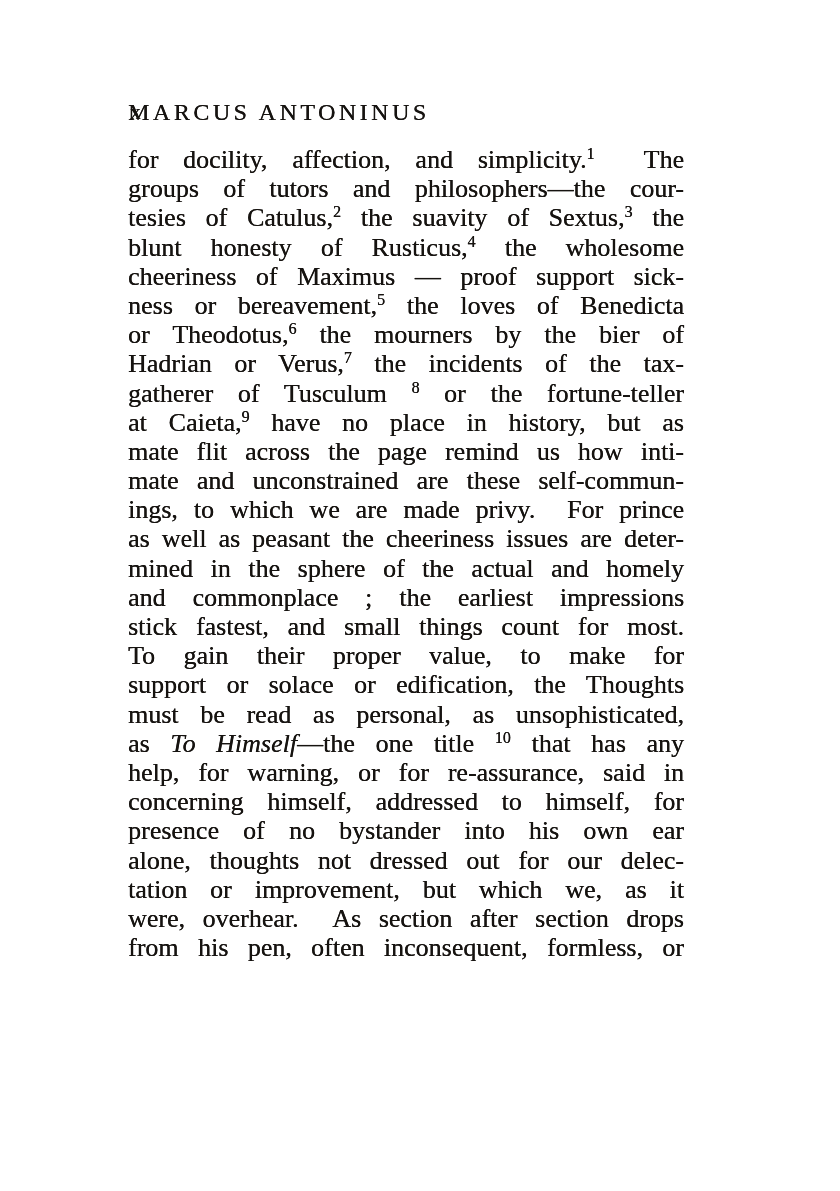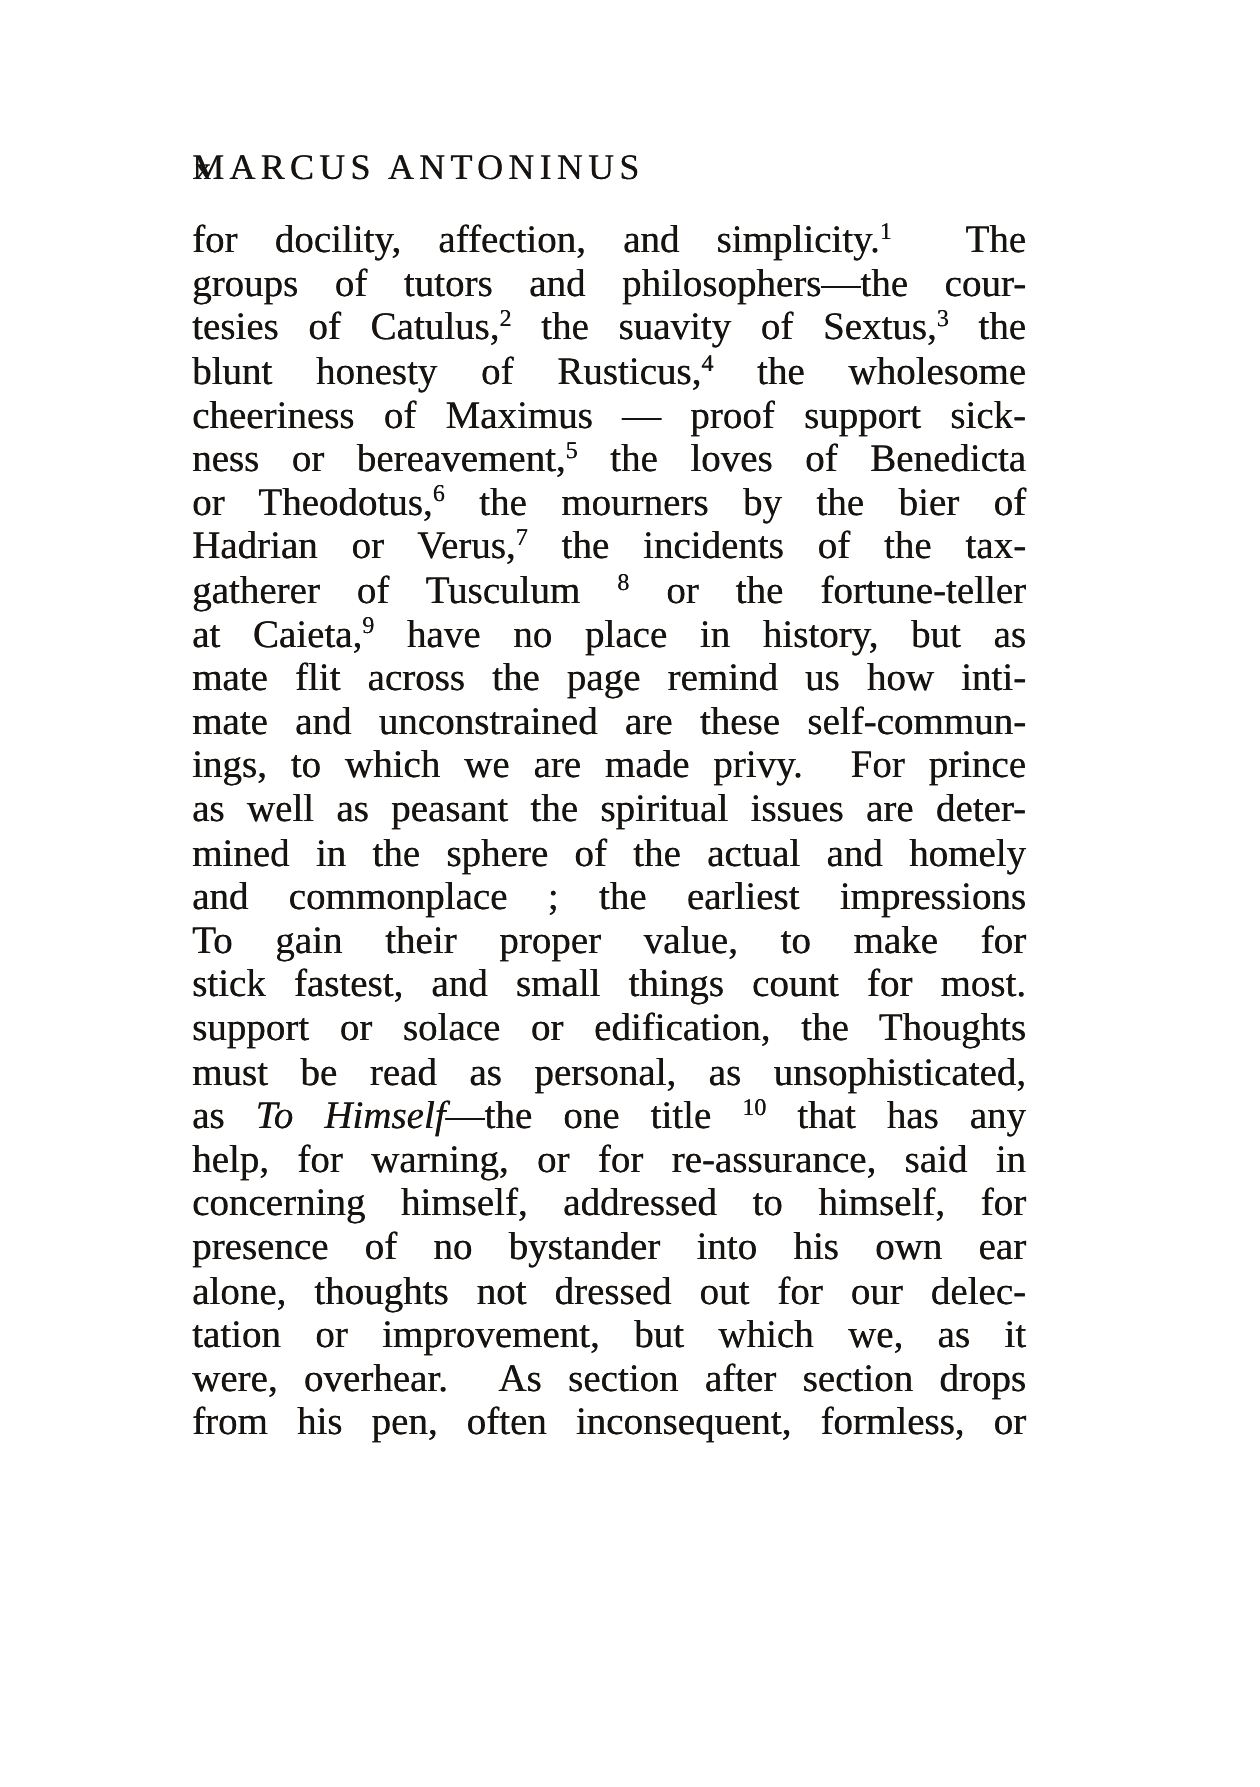--- a/index.html
+++ b/index.html
@@ -60,25 +60,25 @@
       <div class="line"><span>blunt honesty of Rusticus,</span><span class="sup">4</span><span> the wholesome</span></div>
       <div class="line"><span>cheeriness of Maximus — proof support sick-</span></div>
       <div class="line"><span>ness or bereavement,</span><span class="sup">5</span><span> the loves of Benedicta</span></div>
       <div class="line"><span>or Theodotus,</span><span class="sup">6</span><span> the mourners by the bier of</span></div>
       <div class="line"><span>Hadrian or Verus,</span><span class="sup">7</span><span> the incidents of the tax-</span></div>
       <div class="line"><span>gatherer of Tusculum&nbsp;</span><span class="sup">8</span><span> or the fortune-teller</span></div>
       <div class="line"><span>at Caieta,</span><span class="sup">9</span><span> have no place in history, but as</span></div>
       <div class="line"><span>mate flit across the page remind us how inti-</span></div>
       <div class="line"><span>mate and unconstrained are these self-commun-</span></div>
       <div class="line"><span>ings, to which we are made privy.&nbsp; For prince</span></div>
-      <div class="line"><span>as well as peasant the spiritual issues are deter-</span></div>
+      <div class="line"><span>as well as peasant the cheeriness issues are deter-</span></div>
       <div class="line"><span>mined in the sphere of the actual and homely</span></div>
       <div class="line"><span>and commonplace ; the earliest impressions</span></div>
+      <div class="line"><span>stick fastest, and small things count for most.</span></div>
       <div class="line"><span>To gain their proper value, to make for</span></div>
-      <div class="line"><span>stick fastest, and small things count for most.</span></div>
       <div class="line"><span>support or solace or edification, the Thoughts</span></div>
       <div class="line"><span>must be read as personal, as unsophisticated,</span></div>
       <div class="line"><span>as </span><span class="ital">To Himself</span><span>—the one title&nbsp;</span><span class="sup">10</span><span> that has any</span></div>
       <div class="line"><span>help, for warning, or for re-assurance, said in</span></div>
       <div class="line"><span>concerning himself, addressed to himself, for</span></div>
       <div class="line"><span>presence of no bystander into his own ear</span></div>
       <div class="line"><span>alone, thoughts not dressed out for our delec-</span></div>
       <div class="line"><span>tation or improvement, but which we, as it</span></div>
       <div class="line"><span>were, overhear.&nbsp; As section after section drops</span></div>
       <div class="line"><span>from his pen, often inconsequent, formless, or</span></div>

